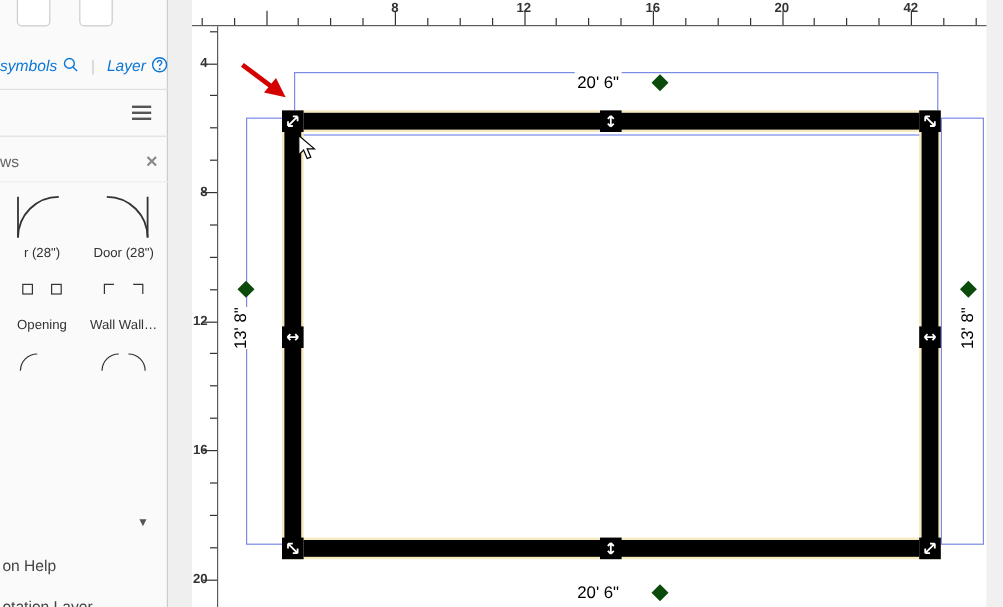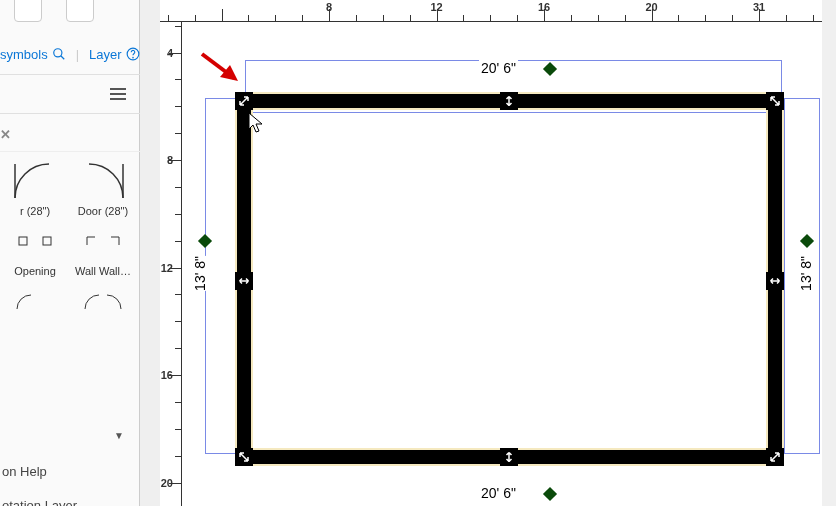--- a/index.html
+++ b/index.html
@@ -35,20 +35,21 @@
     border: 1px solid #ccc;
     border-radius: 4px;
     background: #fff;
   }
   .helpbar {
     position: absolute;
     left: 0; top: 40px;
     height: 28px;
     width: 140px;
     color: #0b77d7;
+    font-style: italic;
     display: flex;
     align-items: center;
     gap: 10px;
   }
   .helpbar .symb {
     display: flex; align-items:center; gap:4px;
   }
   .helpbar svg { display:inline-block; }
   .panel-header {
     position: absolute;
@@ -259,20 +260,21 @@
 
   <div class="panel-header">
     <div class="hamburger">
         <span></span>
         <span></span>
         <span></span>
       </div>
   </div>
 
   <div class="search-row">
+    <span style="flex:1; overflow:hidden;">ws</span>
     <span class="close">✕</span>
   </div>
 
   <div class="shapes-grid">
     <div class="shape-cell">
       <div class="shape-thumb">
         <svg width="44" height="38" viewBox="0 0 44 38">
             <path d="M2 36 A34 34 0 0 1 36 2" fill="none" stroke="#333" stroke-width="1.5"></path>
             <line x1="2" y1="36" x2="2" y2="2" stroke="#333" stroke-width="1.5"></line>
           </svg>
@@ -358,21 +360,21 @@
     <div class="num" style="left: 384px;">16</div>
     <div class="ruler-tick minor" style="left: 410.875px;"></div>
     <div class="ruler-tick minor" style="left: 437.75px;"></div>
     <div class="ruler-tick minor" style="left: 464.625px;"></div>
     <div class="ruler-tick major" style="left: 491.5px;"></div>
     <div class="num" style="left: 491.5px;">20</div>
     <div class="ruler-tick minor" style="left: 518.375px;"></div>
     <div class="ruler-tick minor" style="left: 545.25px;"></div>
     <div class="ruler-tick minor" style="left: 572.125px;"></div>
     <div class="ruler-tick major" style="left: 599px;"></div>
-    <div class="num" style="left: 599px;">31</div>
+    <div class="num" style="left: 599px;">42</div>
     <div class="ruler-tick minor" style="left: 625.875px;"></div>
     <div class="ruler-tick minor" style="left: 652.75px;"></div>
   </div>
 <div class="vruler" id="vruler">
     <div class="ruler-tick minor" style="top: 3.625px;"></div>
     <div class="ruler-tick major" style="top: 30.5px;"></div>
     <div class="num" style="top: 30.5px;">4</div>
     <div class="ruler-tick minor" style="top: 57.375px;"></div>
     <div class="ruler-tick minor" style="top: 84.25px;"></div>
     <div class="ruler-tick minor" style="top: 111.125px;"></div>

